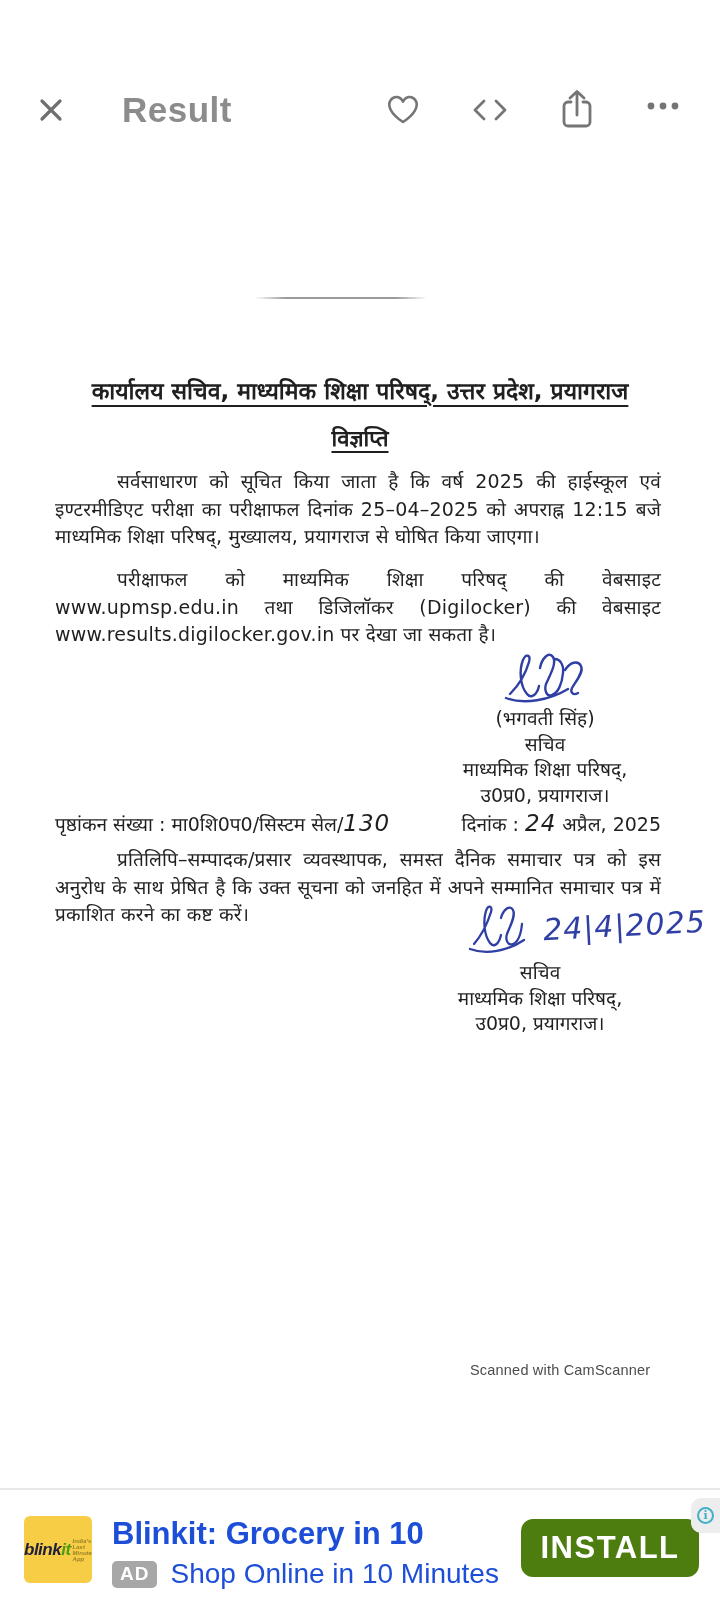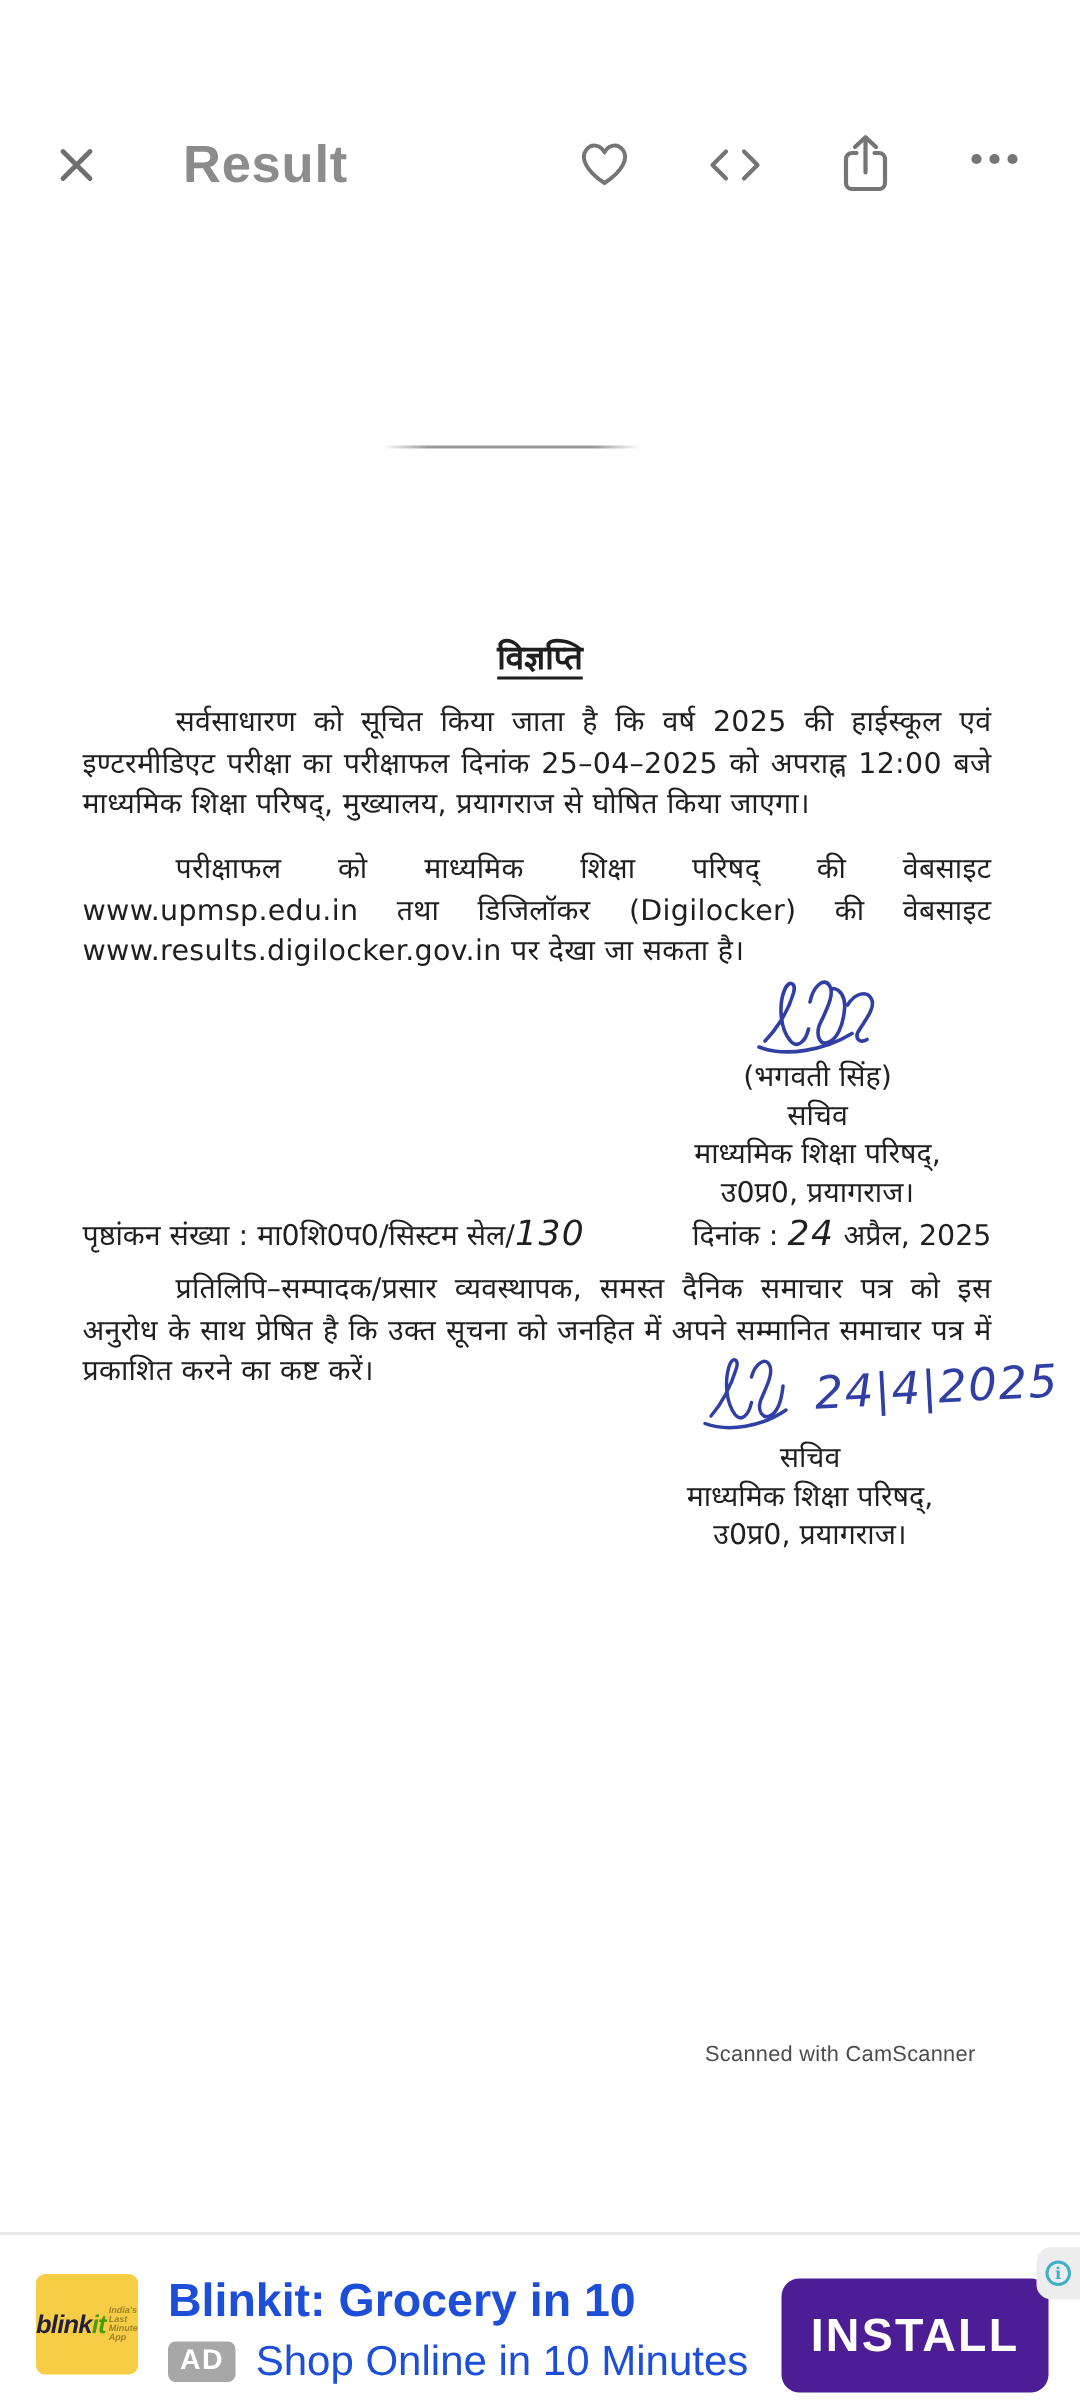--- a/index.html
+++ b/index.html
@@ -88,22 +88,22 @@
     position:absolute; left:112px; top:26px; font-size:31px; font-weight:700;
     color:#1d4ed8; white-space:nowrap;
   }
   .ad-row2 { position:absolute; left:112px; top:68px; display:flex; align-items:center; gap:13px; }
   .ad-badge {
     background:#a7a7a7; color:#ffffff; font-size:19px; font-weight:700;
     padding:2px 8px 3px; border-radius:5px; letter-spacing:1px;
   }
   .ad-subtitle { font-size:28px; color:#1d4ed8; white-space:nowrap; }
   .install-btn {
-    position:absolute; left:521px; top:29px; width:178px; height:76px;
-    background:#4c1d95; border:none; border-radius:12px; color:#ffffff;
+    position:absolute; left:521px; top:29px; width:178px; height:58px;
+    background:#4d7c0f; border:none; border-radius:12px; color:#ffffff;
     font-size:31px; font-weight:700; letter-spacing:1.5px; cursor:pointer;
     font-family:"Liberation Sans", sans-serif;
   }
   .info-chip {
     position:absolute; right:0; top:8px; width:29px; height:35px;
     background:#ededed; border-radius:10px 0 0 10px; display:flex;
     align-items:center; justify-content:center; cursor:pointer;
   }
   .info-circle {
     width:17px; height:17px; border:2px solid #3fb0c8; border-radius:50%;
@@ -154,23 +154,24 @@
             <circle cx="18" cy="6" r="3.4" fill="#757575"></circle>
             <circle cx="30" cy="6" r="3.4" fill="#757575"></circle>
           </svg>
       </span>
     </button>
   </div>
 
   <div class="doc">
     <div class="faint-line"></div>
 
+    <div class="doc-h1">कार्यालय सचिव, माध्यमिक शिक्षा परिषद्, उत्तर प्रदेश, प्रयागराज</div>
     <div class="doc-h2">विज्ञप्ति</div>
 
-    <p class="doc-para para1">सर्वसाधारण को सूचित किया जाता है कि वर्ष 2025 की हाईस्कूल एवं इण्टरमीडिएट परीक्षा का परीक्षाफल दिनांक 25–04–2025 को अपराह्न 12:00 बजे माध्यमिक शिक्षा परिषद्, मुख्यालय, प्रयागराज से घोषित किया जाएगा।</p>
+    <p class="doc-para para1">सर्वसाधारण को सूचित किया जाता है कि वर्ष 2025 की हाईस्कूल एवं इण्टरमीडिएट परीक्षा का परीक्षाफल दिनांक 25–04–2025 को अपराह्न 12:15 बजे माध्यमिक शिक्षा परिषद्, मुख्यालय, प्रयागराज से घोषित किया जाएगा।</p>
     <p class="doc-para para2">परीक्षाफल को माध्यमिक शिक्षा परिषद् की वेबसाइट www.upmsp.edu.in तथा डिजिलॉकर (Digilocker) की वेबसाइट www.results.digilocker.gov.in पर देखा जा सकता है।</p>
 
     <span class="sig1-svg">
       <svg width="90" height="62" viewBox="0 0 90 62">
         <g stroke="#2f3fa3" stroke-width="2.4" fill="none" stroke-linecap="round">
           <path d="M8 46 C14 40 23 28 27 14 C29 7 24 5 21 12 C17 22 18 38 25 46 C29 51 35 47 37 38"></path>
           <path d="M38 20 C40 10 47 3 51 9 C55 15 48 27 44 36 C42 43 45 49 50 47 C56 45 60 36 61 25 C62 17 58 11 53 11"></path>
           <path d="M4 50 C22 57 48 52 66 41"></path>
           <path d="M63 22 C68 14 76 12 79 18 C82 24 74 33 70 40 C68 44 71 48 76 45"></path>
         </g>

